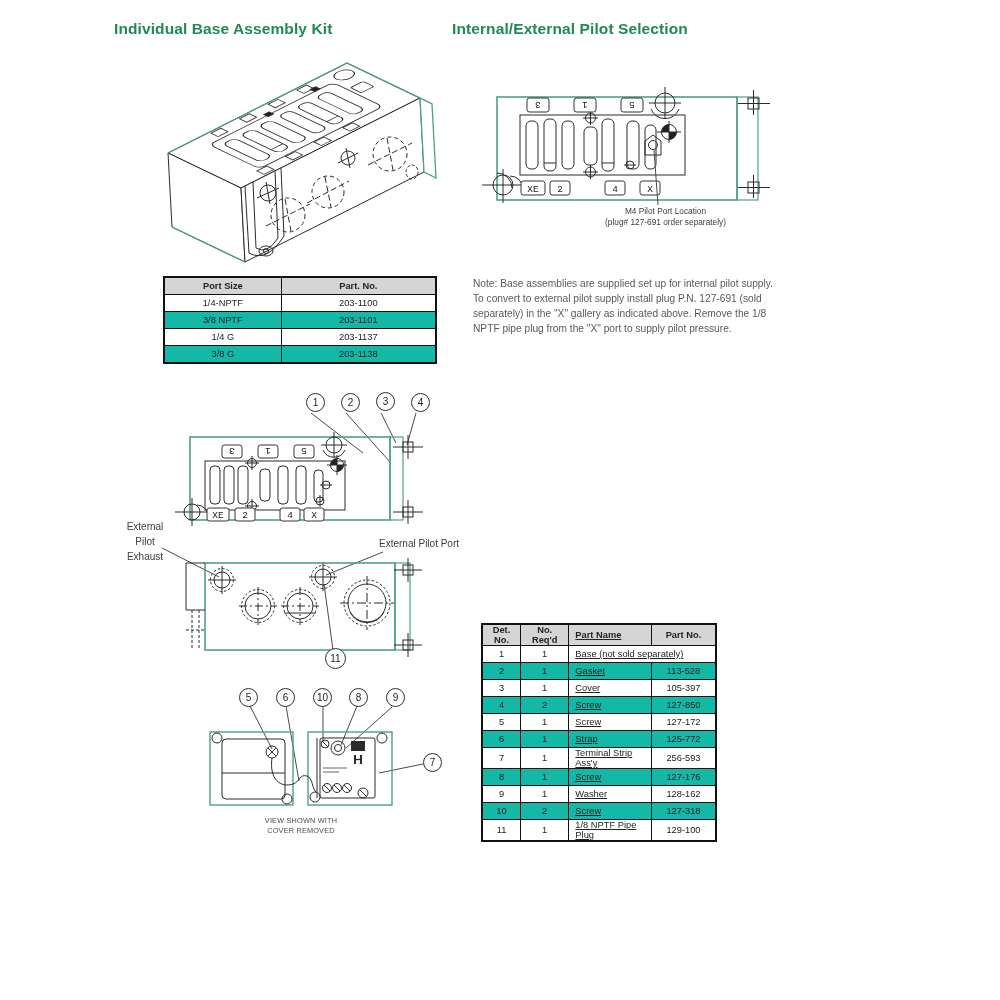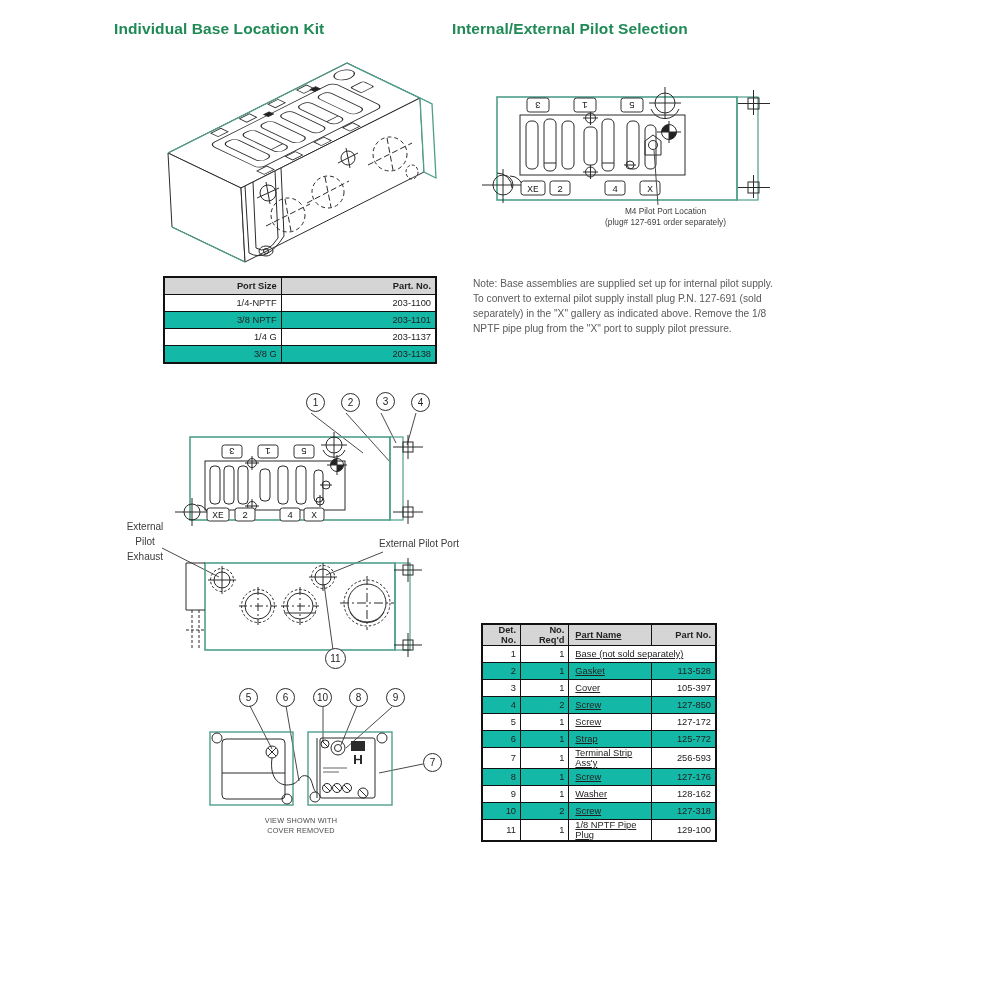--- a/index.html
+++ b/index.html
@@ -7,35 +7,35 @@
   .abs{position:absolute;}
   .heading{font-size:15.5px;font-weight:bold;color:#1f8a55;letter-spacing:0.1px;}
   .note{font-size:10.2px;line-height:15px;color:#5a5a5a;width:303px;}
   .dlabel{font-size:10px;color:#3c3c3c;line-height:15px;}
   .pre{white-space:pre-line;text-align:center;}
   .smallcap{font-size:8.3px;color:#3c3c3c;line-height:11px;text-align:center;width:205px;}
   .tinycap{font-size:7.3px;color:#4a4a4a;line-height:9.5px;text-align:center;width:122px;letter-spacing:0.2px;}
   .callout{position:absolute;width:19px;height:19px;box-sizing:border-box;border:1.3px solid #2e2e2e;border-radius:50%;background:#fff;display:flex;align-items:center;justify-content:center;font-size:10px;color:#222;z-index:5;}
   table{border-collapse:collapse;background:#fff;}
   table.doc{border:2px solid #111;font-size:9.3px;color:#222;}
-  table.doc th,table.doc td{border:1px solid #111;height:16px;padding:0 4px;text-align:right;}
+  table.doc th,table.doc td{border:1px solid #111;height:16px;padding:0 4px;text-align:center;}
   table.doc th{background:#d5d5d5;font-weight:bold;}
   table.doc tr.alt td{background:#14b8a6;}
   table.doc td.ln,table.doc th.ln{text-align:left;padding-left:6px;text-decoration:underline;}
   svg{position:absolute;overflow:visible;}
   .k{stroke:#2b2b2b;fill:none;stroke-width:1;}
   .teal{stroke:#4f9f8c;fill:none;}
   .ldr{stroke:#4a4a4a;fill:none;stroke-width:1;}
   .lblbox{stroke:#333;fill:#fff;stroke-width:1;}
   .gtxt{font-family:"Liberation Mono",monospace;font-size:9.5px;fill:#222;}
 </style>
 </head>
 <body>
 
-<div class="abs heading" style="left:114px;top:20px;">Individual Base Location Kit</div>
+<div class="abs heading" style="left:114px;top:20px;">Individual Base Assembly Kit</div>
 <div class="abs heading" style="left:452px;top:20px;">Internal/External Pilot Selection</div>
 
 <svg style="left:135px;top:55px;" width="310" height="215">
   <g class="k">
     <polygon points="33,98 212,8 285,43 106,133" fill="#fff"></polygon>
     <polygon points="33,98 106,133 110,207 37,172" fill="#fff"></polygon>
     <polygon points="106,133 285,43 289,117 110,207" fill="#fff"></polygon>
   </g>
   <g class="teal" stroke-width="1.3">
     <polygon points="212,8 224,14 297,49 285,43" fill="#fff"></polygon>

